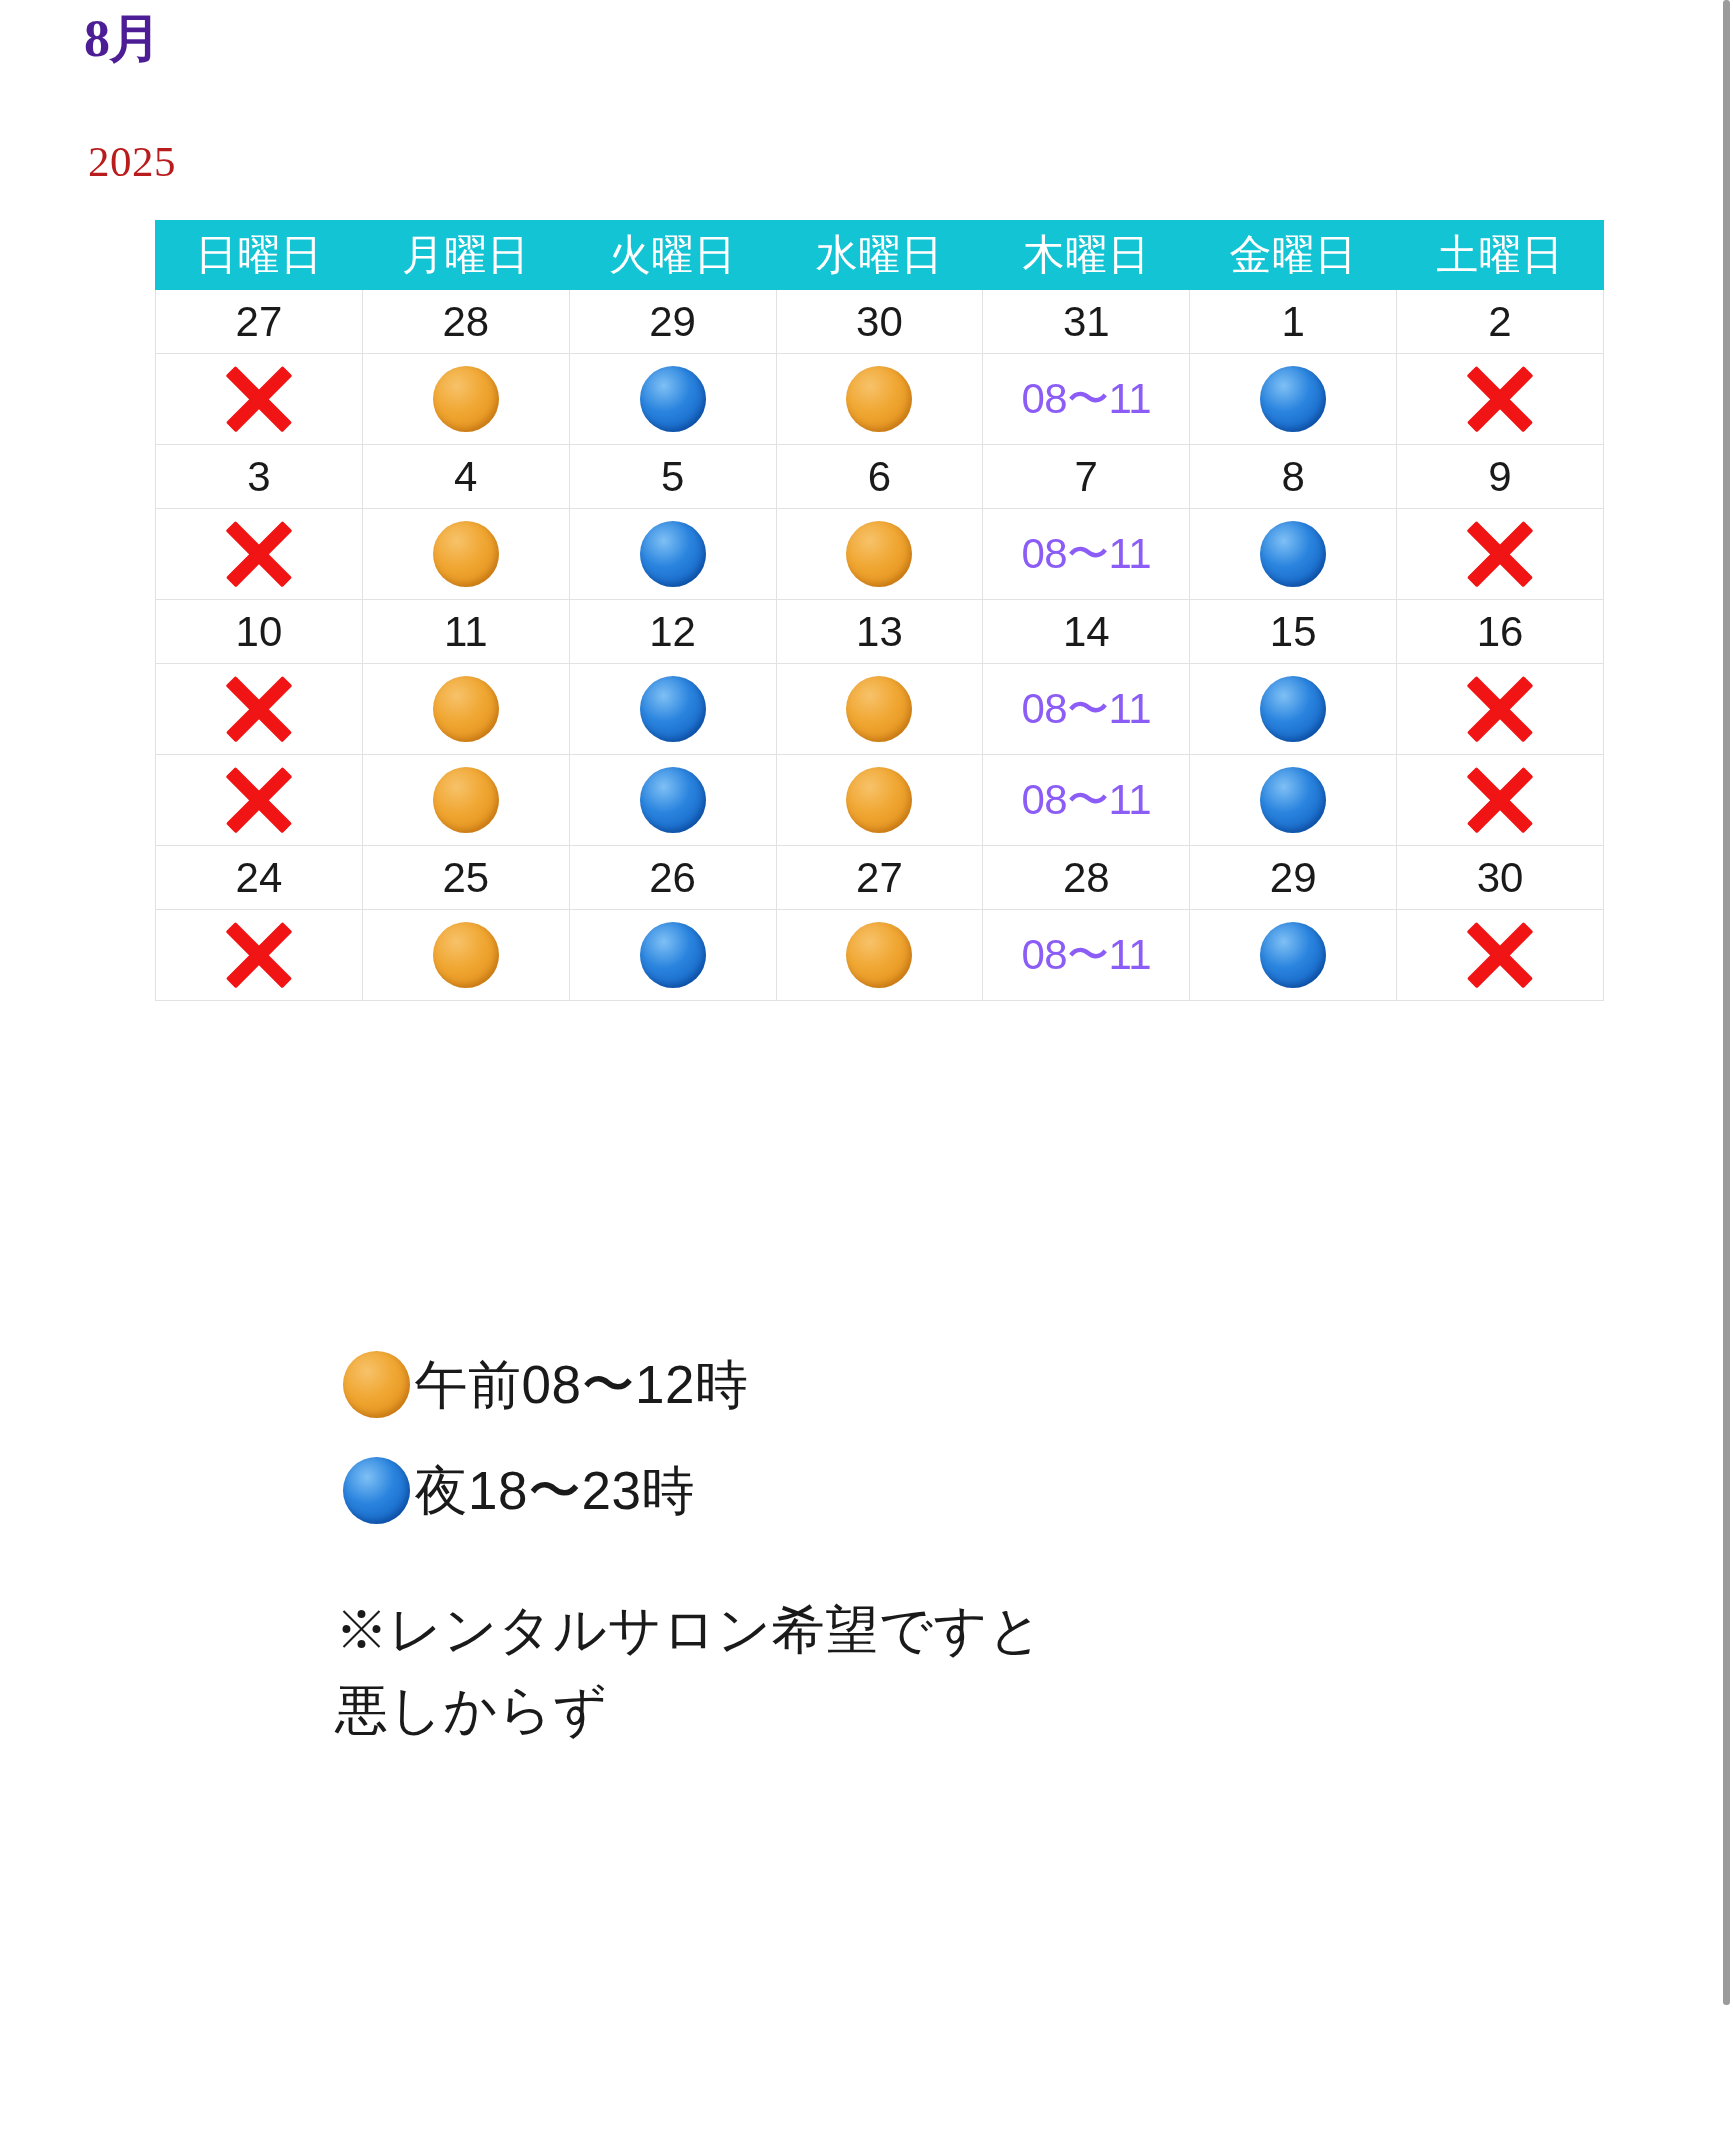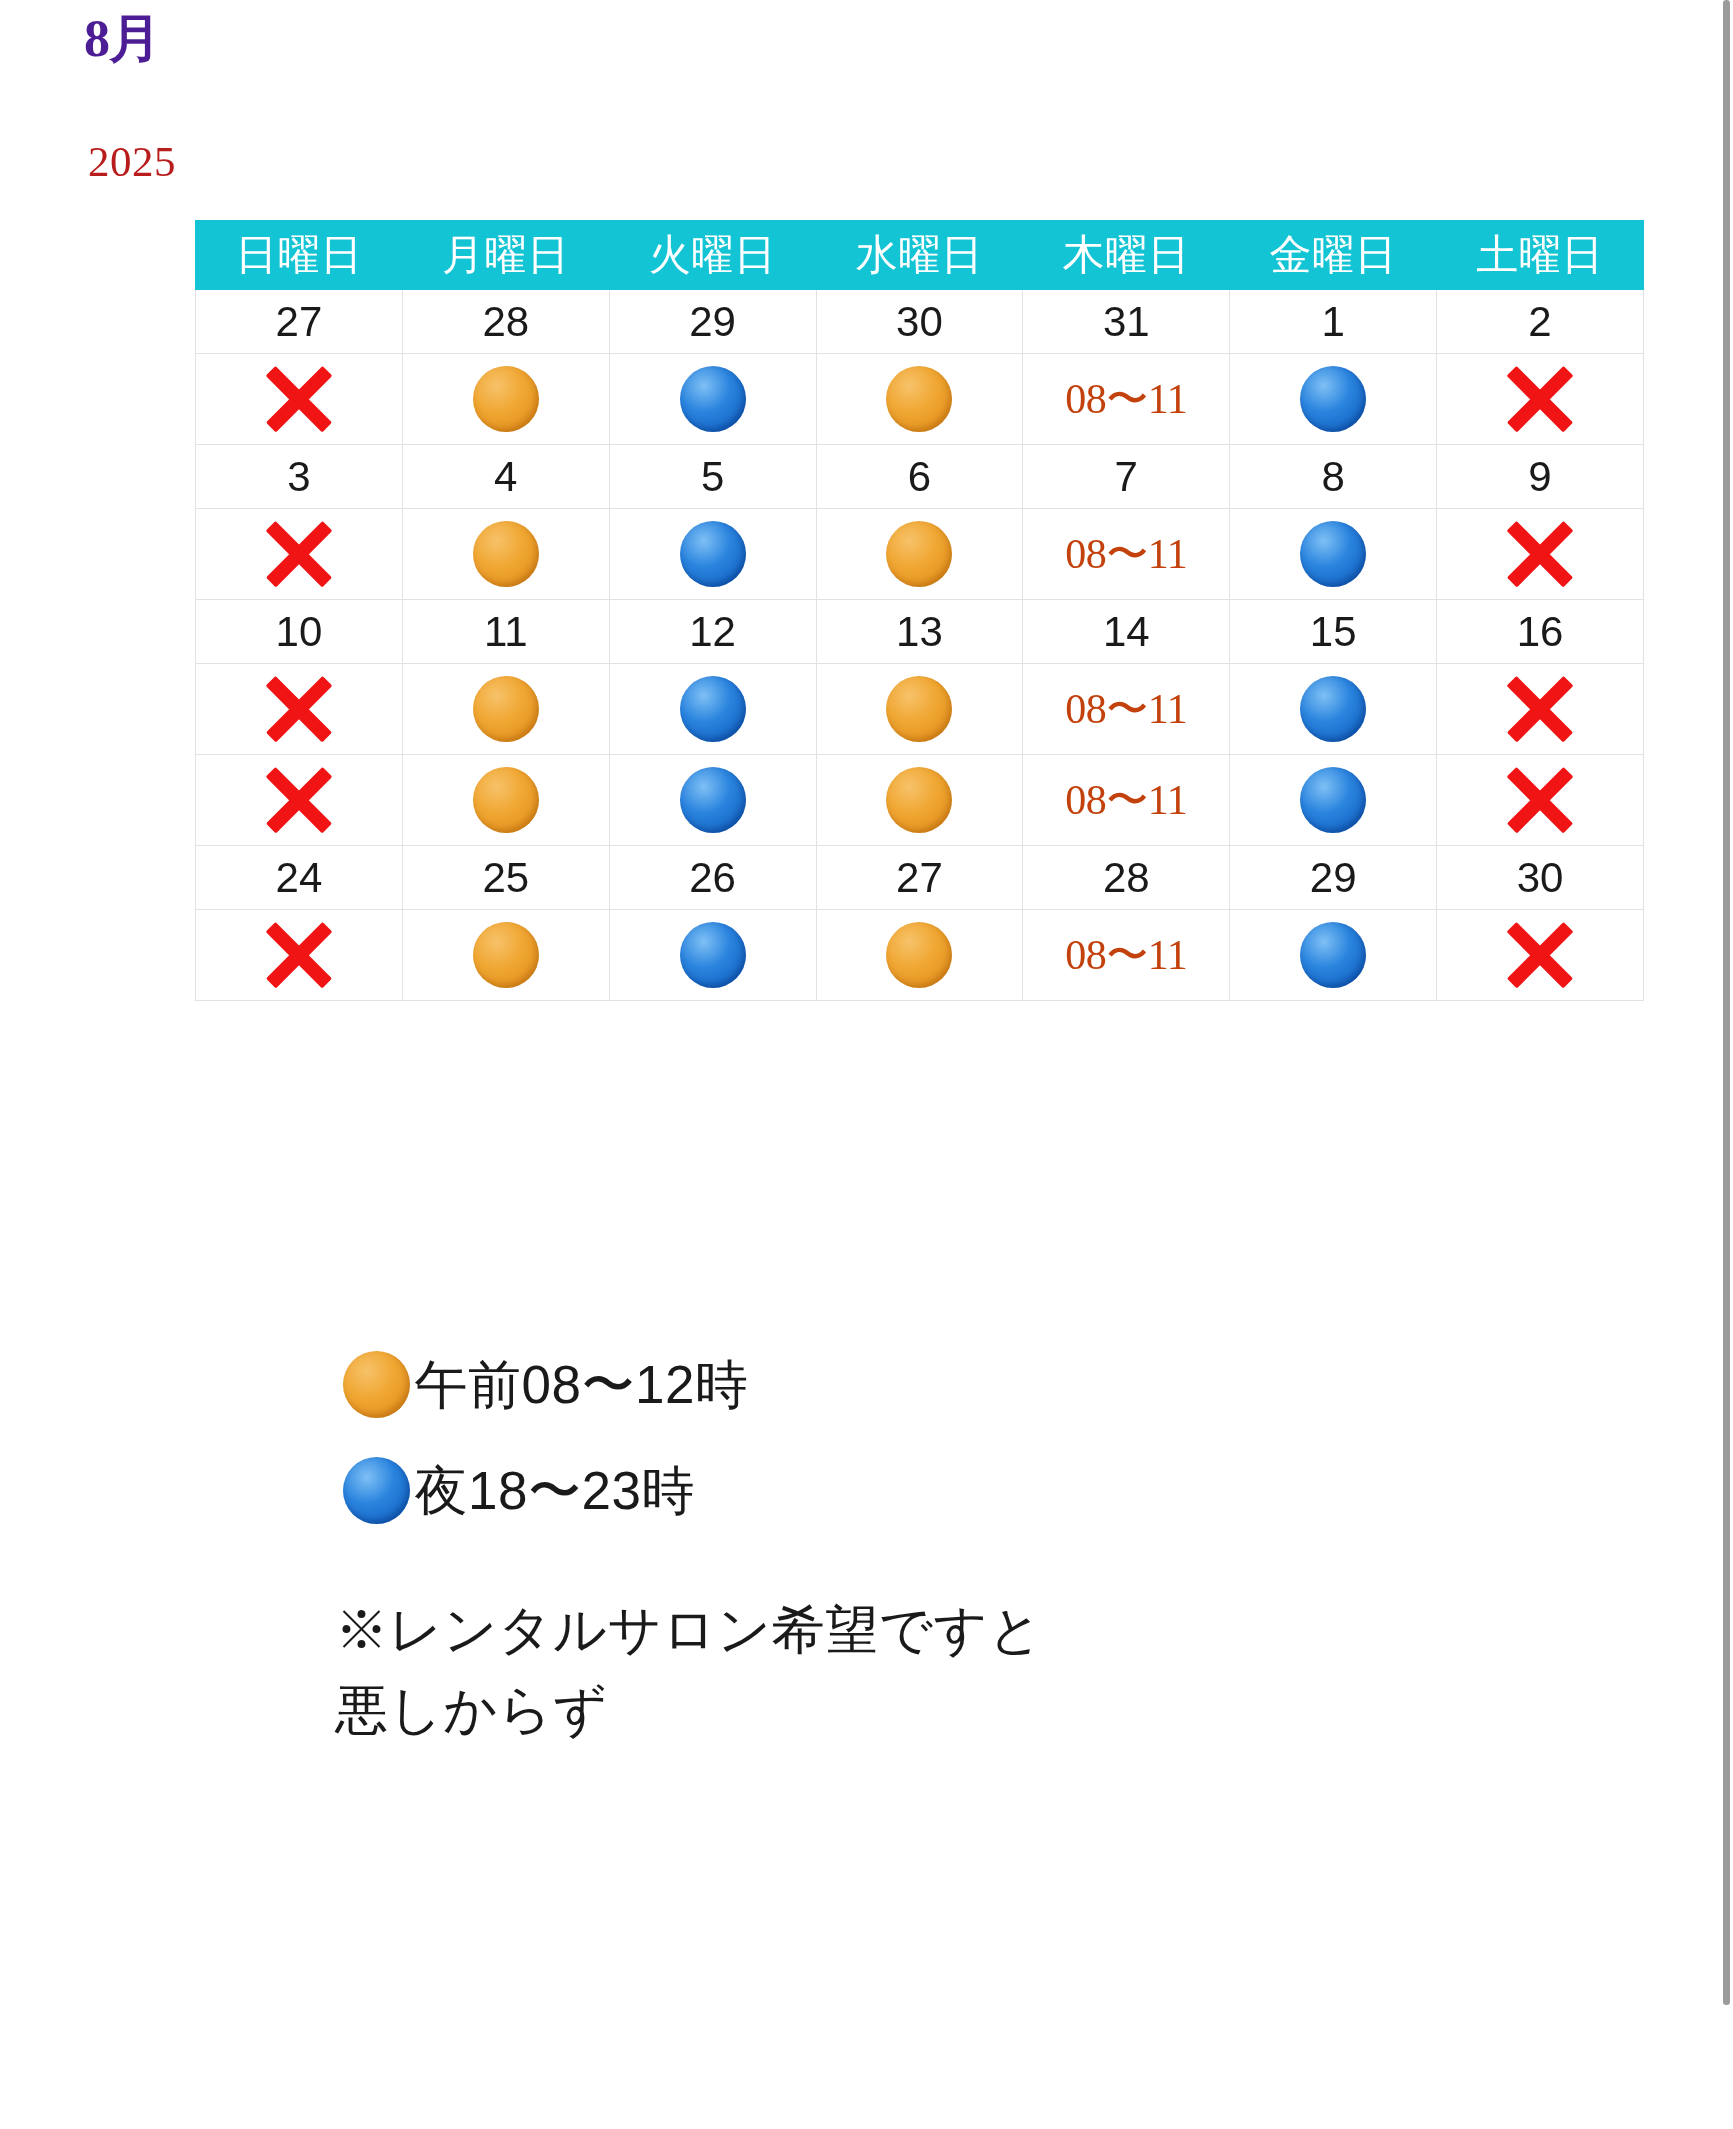--- a/index.html
+++ b/index.html
@@ -66,21 +66,20 @@
   }
 
   
   #calendar {
     position: absolute;
     left: 155px;
     top: 220px;
     width: 1449px;
     border-collapse: collapse;
     table-layout: fixed;
-    margin-left: 40px;
   }
   #calendar th {
     background: #13c4d4;
     color: #ffffff;
     font-size: 42px;
     font-weight: normal;
     height: 66px;
     text-align: center;
     vertical-align: middle;
     border: 0.5px solid #13c4d4;
@@ -142,24 +141,23 @@
     top: 50%;
     width: 80px;
     height: 13.5px;
     background: #f01414;
     border-radius: 1.8px;
   }
   .cross::before { transform: translate(-50%, -50%) rotate(45deg); }
   .cross::after  { transform: translate(-50%, -50%) rotate(-45deg); }
   .time-text {
     font-size: 42px;
-    color: #c2410c;
+    color: #8b5cf6;
     letter-spacing: -0.5px;
     white-space: nowrap;
-    font-family: Liberation Serif, serif;
   }
 
   
   #legend {
     position: absolute;
     left: 343px;
     top: 1312px;
     width: 1219px;
   }
   .legend-row {

